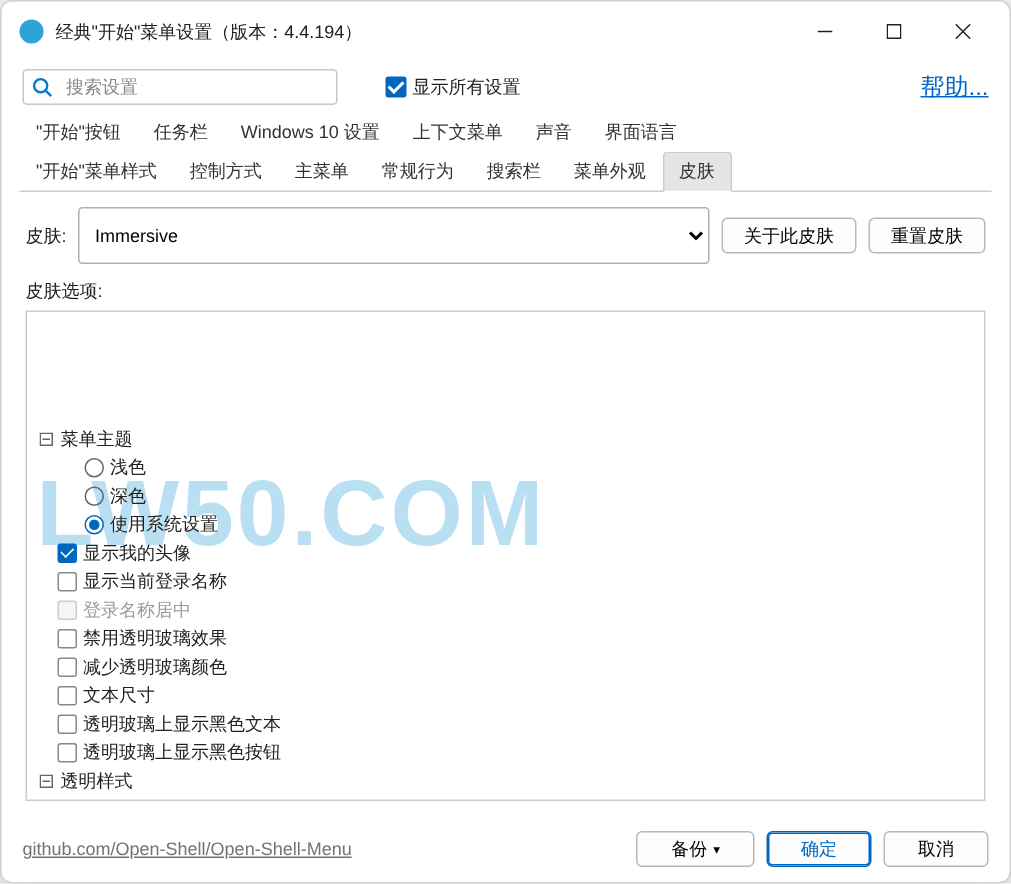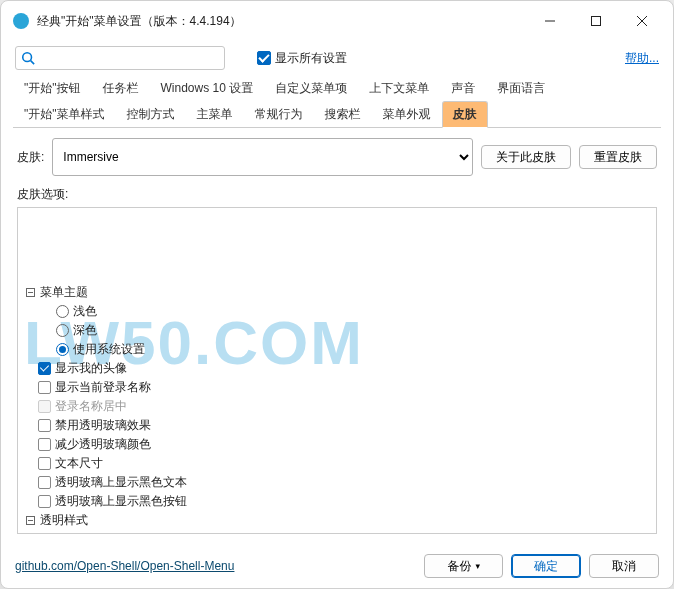--- a/index.html
+++ b/index.html
@@ -14,26 +14,26 @@
 
 .toolbar { height: 34px; display: flex; align-items: center; padding: 0 14px; gap: 10px; }
 .search-wrap { display: flex; align-items: center; border: 1px solid #c8c8c8; border-radius: 3px; height: 24px; width: 210px; background: #fff; }
 .search-icon { width: 24px; display: flex; align-items: center; justify-content: center; }
 .search-icon svg { width: 14px; height: 14px; stroke: #0078d4; fill: none; stroke-width: 1.8; }
 .search-input { border: none; outline: none; font-size: 12px; flex: 1; padding: 0 4px; color: #333; }
 .search-input::placeholder { color: #888; }
 .cb-wrap { display: flex; align-items: center; gap: 4px; font-size: 12px; color: #222; margin-left: 22px; }
 .cb { appearance: none; width: 14px; height: 14px; border: 1px solid #0067c0; background: #0067c0; border-radius: 2px; position: relative; }
 .cb::after { content: ""; position: absolute; left: 3px; top: 0px; width: 4px; height: 8px; border: solid #fff; border-width: 0 2px 2px 0; transform: rotate(45deg); }
-.help-link { margin-left: auto; font-size: 12px; color: #0066cc; text-decoration: underline; cursor: pointer; }
+.help-link { margin-left: auto; font-size: 16px; color: #0066cc; text-decoration: underline; cursor: pointer; }
 
 .tabs-row { display: flex; padding: 0 12px; font-size: 12px; color: #333; }
 .tab { padding: 4px 10px; border: 1px solid transparent; border-bottom: none; cursor: default; white-space: nowrap; }
 .tabs-row.row2 { border-bottom: 1px solid #ccc; margin: 0 12px; padding: 0; }
-.tab.active { border-color: #ccc; border-bottom: 1px solid #fff; margin-bottom: -1px; background: #fdba74; border-radius: 3px 3px 0 0; font-weight: bold; }
+.tab.active { border-color: #ccc; border-bottom: 1px solid #fff; margin-bottom: -1px; background: #e5e5e5; border-radius: 3px 3px 0 0; }
 
 .content { padding: 10px 16px; flex: 1; display: flex; flex-direction: column; overflow: hidden; }
 .skin-row { display: flex; align-items: center; gap: 8px; margin-bottom: 10px; }
 .skin-label { font-size: 12px; color: #222; }
 .skin-select { flex: 1; height: 38px; font-size: 12px; padding: 0 6px; border: 1px solid #b0b0b0; border-radius: 3px; background: #fff; }
 .btn { height: 24px; font-size: 12px; padding: 0 14px; border: 1px solid #b8b8b8; border-radius: 4px; background: #fdfdfd; cursor: default; text-align: right; }
 .btn.primary { border-color: #0067c0; color: #0067c0; box-shadow: inset 0 0 0 1px #0067c0; }
 .section-label { font-size: 12px; color: #222; margin-bottom: 4px; }
 .options-box { border: 1px solid #ccc; flex: 1; overflow-y: auto; padding: 4px 6px; font-size: 12px; color: #222; position: relative; }
 .tree-row { display: flex; align-items: center; height: 19px; gap: 4px; }
@@ -47,21 +47,21 @@
 .chk { appearance: none; width: 13px; height: 13px; border: 1px solid #888; border-radius: 2px; background: #fff; position: relative; }
 .chk:checked { background: #0067c0; border-color: #0067c0; }
 .chk:checked::after { content: ""; position: absolute; left: 3px; top: 0; width: 4px; height: 7px; border: solid #fff; border-width: 0 1.5px 1.5px 0; transform: rotate(45deg); }
 .chk:disabled { border-color: #ccc; background: #f5f5f5; }
 .dim { color: #999; }
 
 .watermark { position: absolute; top: 50%; left: 50%; transform: translate(-50%, -90%); font-size: 62px; font-weight: 700; color: #b8dff2; letter-spacing: 2px; pointer-events: none; z-index: 0; white-space: nowrap; }
 .options-box > * { position: relative; z-index: 1; }
 
 .footer { height: 44px; border-top: none; display: flex; align-items: center; padding: 0 14px; gap: 10px; }
-.gh-link { font-size: 12px; color: #0c4a6e; text-decoration: underline; }
+.gh-link { font-size: 12px; color: #737373; text-decoration: underline; }
 .footer-btns { margin-left: auto; display: flex; gap: 8px; }
 .footer .btn { padding: 0 22px; }
 .drop-btn { display: flex; align-items: center; gap: 4px; }
 .drop-btn .caret { font-size: 9px; }
 </style>
 </head>
 <body>
 
 <div class="window">
 
@@ -88,33 +88,33 @@
   </div>
 
   <div class="toolbar">
     <div class="search-wrap">
       <span class="search-icon">
           <svg viewBox="0 0 16 16">
             <circle cx="7" cy="7" r="5"></circle>
             <path d="M11 11 L15 15"></path>
           </svg>
         </span>
+      <input class="search-input" placeholder="搜索设置" style="">
     </div>
     <label class="cb-wrap">
       <input type="checkbox" class="cb" checked="" style="">
       <span>显示所有设置</span>
     </label>
     <a class="help-link">帮助...</a>
   </div>
 
   <div class="tabs-row">
     <div class="tab">"开始"按钮</div>
     <div class="tab">任务栏</div>
     <div class="tab">Windows 10 设置</div>
-    <div class="tab">自定义菜单项</div>
     <div class="tab">上下文菜单</div>
     <div class="tab">声音</div>
     <div class="tab">界面语言</div>
   </div>
   <div class="tabs-row row2">
     <div class="tab">"开始"菜单样式</div>
     <div class="tab">控制方式</div>
     <div class="tab">主菜单</div>
     <div class="tab">常规行为</div>
     <div class="tab">搜索栏</div>

